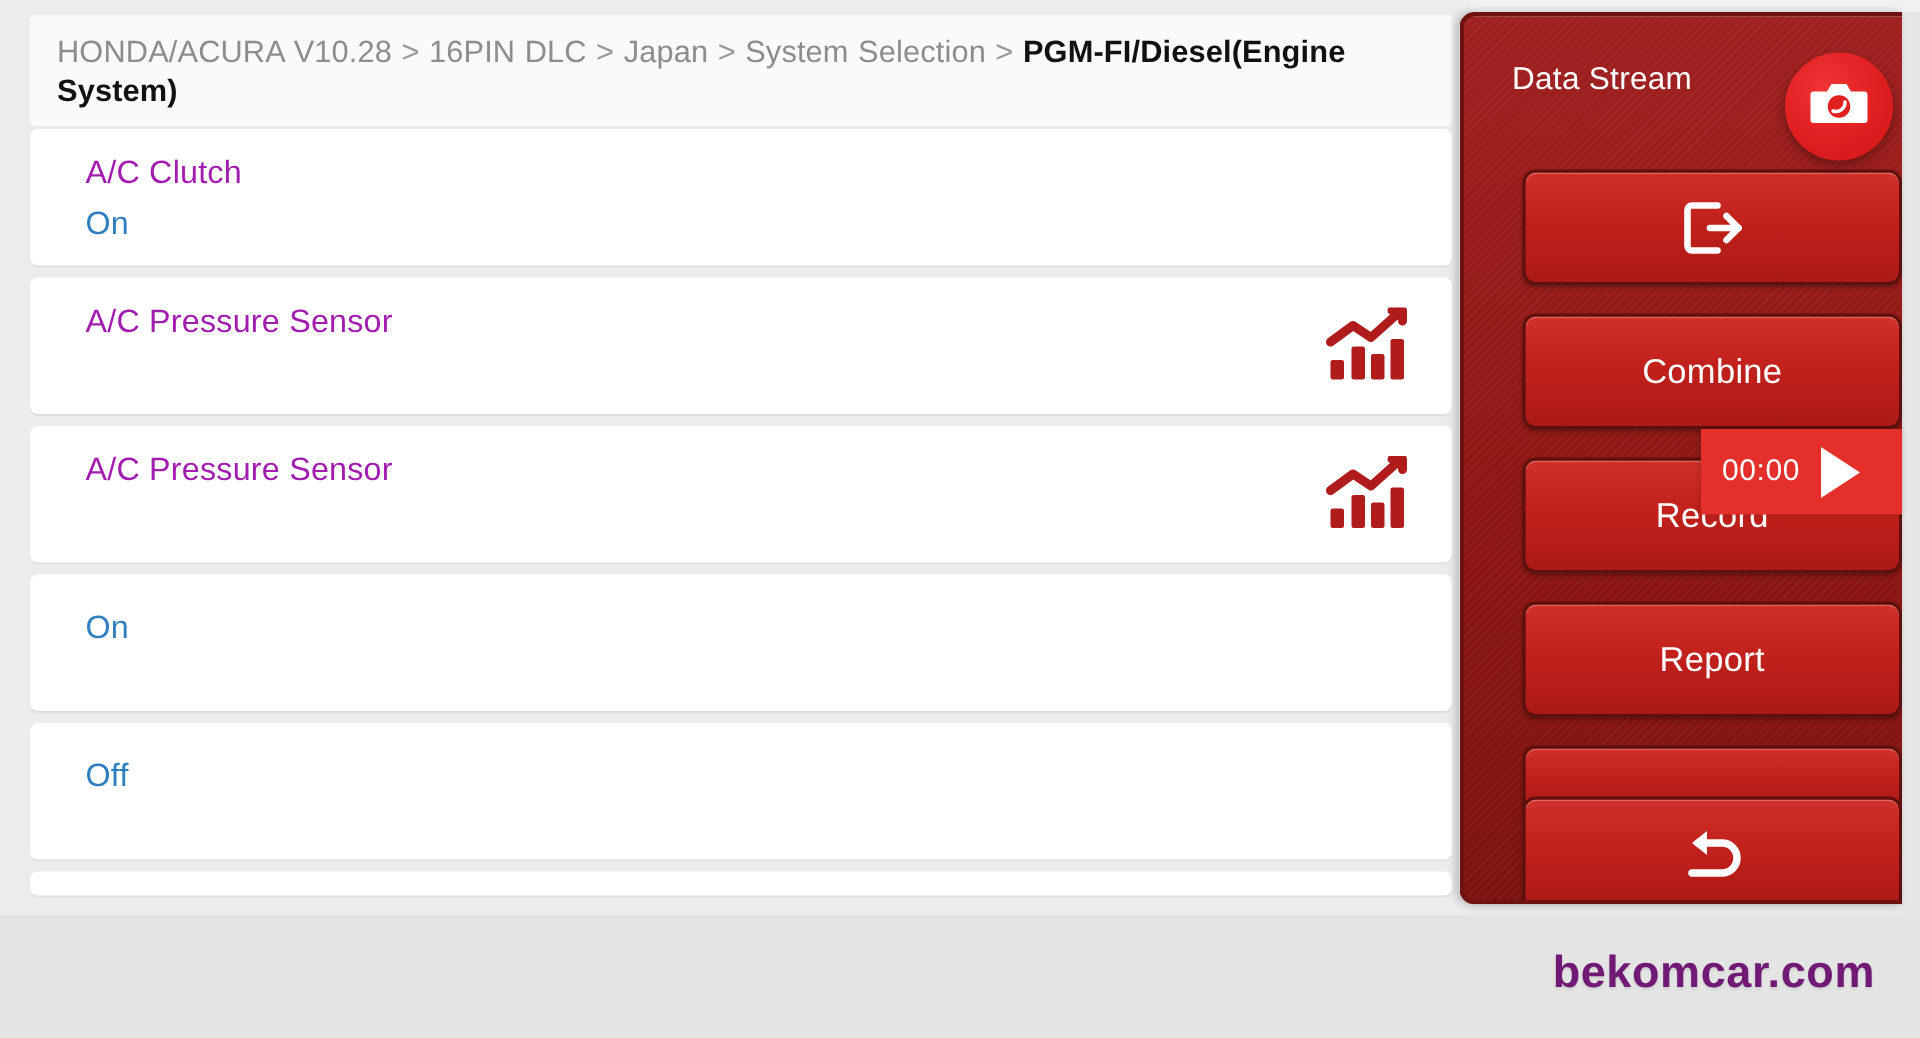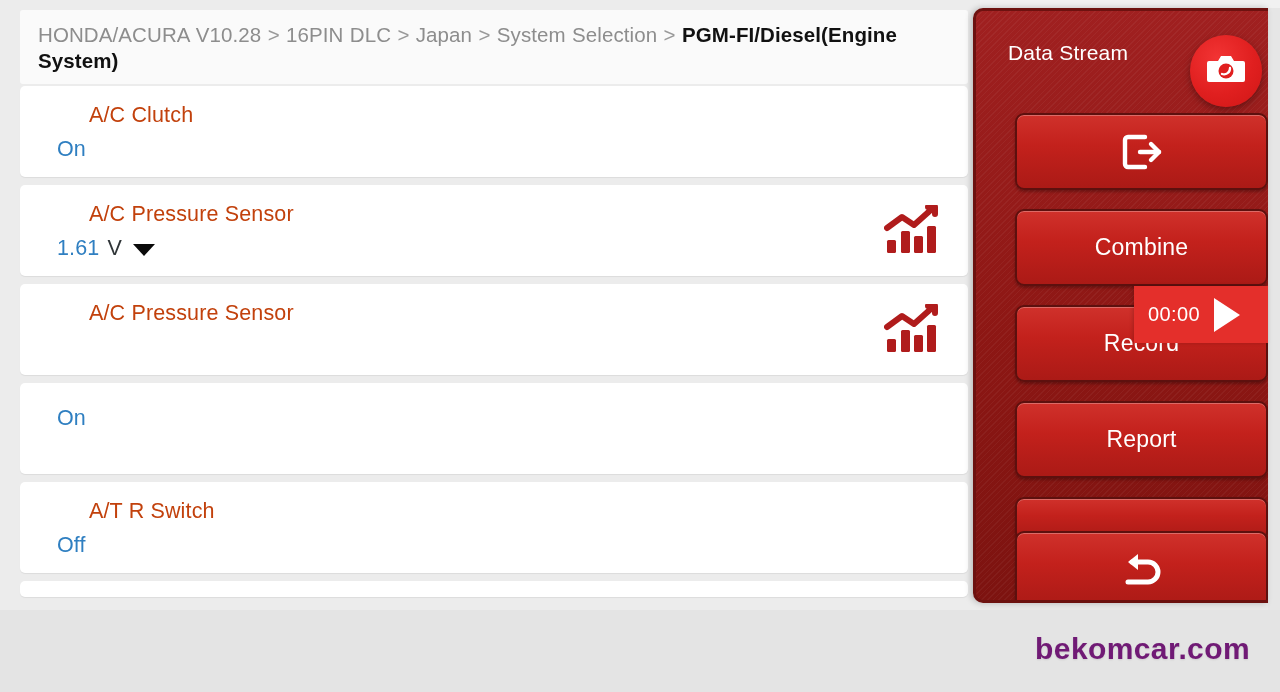--- a/index.html
+++ b/index.html
@@ -69,24 +69,23 @@
     border-radius: 5px;
     margin-bottom: 8px;
     box-shadow: 0 1px 1px rgba(0,0,0,0.07);
     padding: 15px 0 0 37px;
     overflow: hidden;
   }
   .stream-row.partial { height: 16px; padding-top: 0; }
 
   .row-name {
     font-size: 21.5px;
-    color: #c2410c;
+    color: #a21caf;
     line-height: 28px;
     letter-spacing: .15px;
-    margin-left: 32px;
   }
   .row-valueline {
     margin-top: 6px;
     display: flex;
     align-items: center;
     line-height: 28px;
   }
   .row-value {
     font-size: 21.5px;
     color: #2f7fc1;
@@ -272,25 +271,20 @@
 
       <div class="stream-row">
         <div class="row-name">A/C Clutch</div>
         <div class="row-valueline">
           <span class="row-value">On</span>
         </div>
       </div>
 
       <div class="stream-row">
         <div class="row-name">A/C Pressure Sensor</div>
-        <div class="row-valueline">
-          <span class="row-value">1.61</span>
-          <span class="row-unit">V</span>
-          <span class="row-caret"></span>
-        </div>
         <span class="row-chart-icon">
           <svg viewBox="0 0 54 50" width="54" height="50" aria-hidden="true">
             <path d="M3 23 L18 12 L30 20 L49 3" fill="none" stroke="#b01c1c" stroke-width="6" stroke-linecap="round" stroke-linejoin="round"></path>
             <path d="M44 2 L51 2 L51 9" fill="none" stroke="#b01c1c" stroke-width="6" stroke-linecap="round" stroke-linejoin="round"></path>
             <rect x="3" y="35" width="9" height="13" rx="1.5" fill="#b01c1c"></rect>
             <rect x="17" y="26" width="9" height="22" rx="1.5" fill="#b01c1c"></rect>
             <rect x="30" y="31" width="9" height="17" rx="1.5" fill="#b01c1c"></rect>
             <rect x="43" y="21" width="9" height="27" rx="1.5" fill="#b01c1c"></rect>
           </svg>
         </span>
@@ -310,21 +304,20 @@
         </span>
       </div>
 
       <div class="stream-row">
         <div class="row-valueline">
           <span class="row-value">On</span>
         </div>
       </div>
 
       <div class="stream-row">
-        <div class="row-name">A/T R Switch</div>
         <div class="row-valueline">
           <span class="row-value">Off</span>
         </div>
       </div>
 
       <div class="stream-row partial"></div>
 
     </div>
   </div>
 

